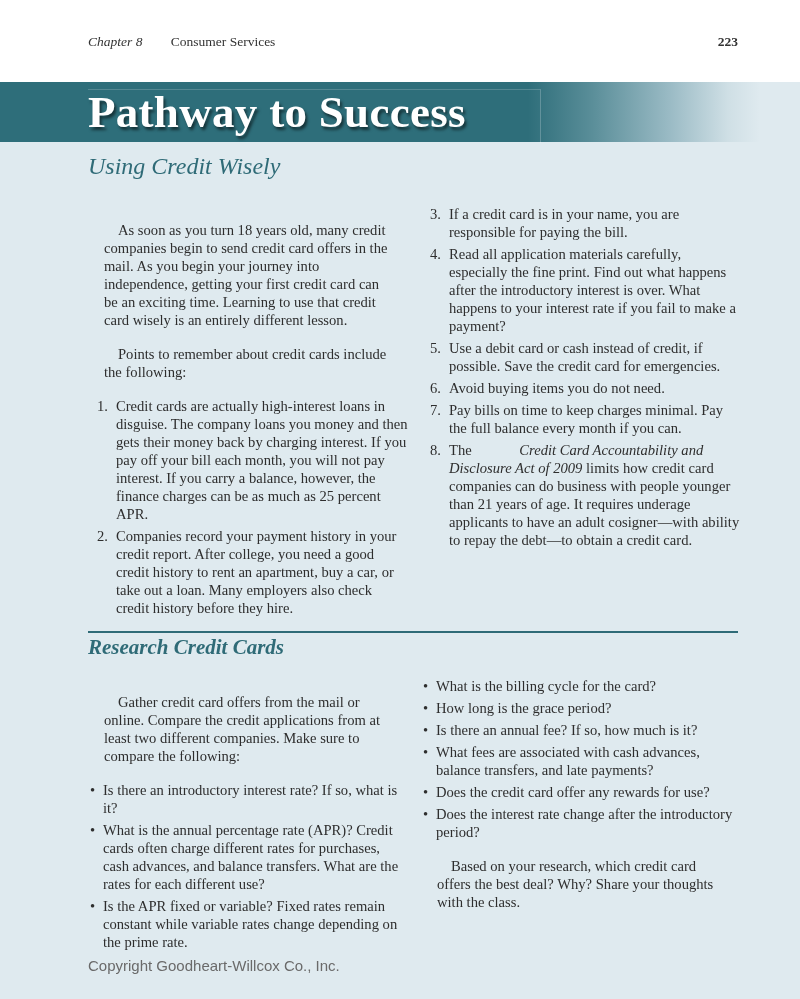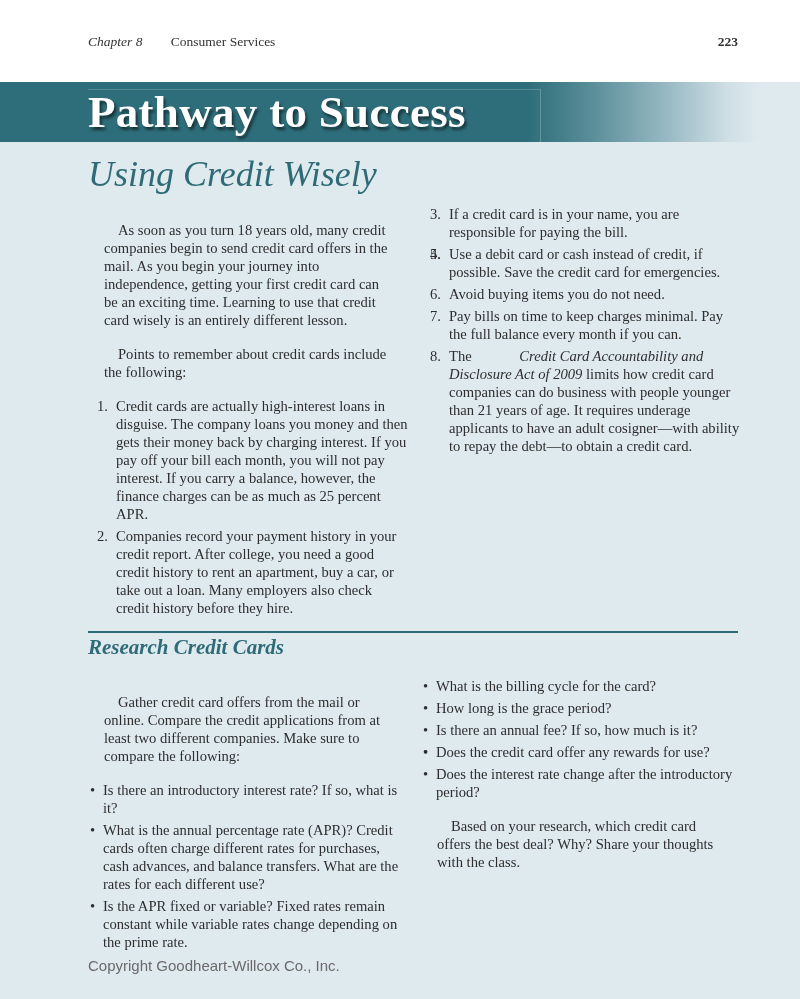--- a/index.html
+++ b/index.html
@@ -27,21 +27,21 @@
     position:absolute; top:89px; left:88px; width:452px; height:53px;
     border-top:1px solid rgba(255,255,255,0.18); border-right:1px solid rgba(255,255,255,0.22);
   }
   .banner-title {
     position:absolute; top:86px; left:88px;
     font-family:"Liberation Serif", serif; font-weight:bold; font-size:45px;
     color:#ffffff; text-shadow:2px 3px 3px rgba(0,0,0,0.55); letter-spacing:0.3px;
   }
   .h1 {
     position:absolute; top:153px; left:88px;
-    font-family:"Liberation Serif", serif; font-style:italic; font-size:36px; color:#2f6b77;
+    font-family:"Liberation Serif", serif; font-style:italic; font-size:24px; color:#2f6b77;
   }
   .col {
     position:absolute; font-family:"Liberation Serif", serif; font-size:14.6px;
     line-height:18px; color:#2e2e2e;
   }
   .col p { margin:16px; text-indent:14px; }
   ol.nlist, ul.blist { margin:0; padding:0; list-style:none; }
   ol.nlist li { position:relative; padding-left:28px; margin-bottom:4px; }
   ol.nlist li .num { position:absolute; left:9px; top:0; }
   ul.blist li { position:relative; padding-left:15px; margin-bottom:4px; }
@@ -80,21 +80,21 @@
   <p>Points to remember about credit cards include the following:</p>
   <ol class="nlist" style="margin-top:2px;">
     <li><span class="num">1.</span><span>Credit cards are actually high-interest loans in disguise. The company loans you money and then gets their money back by charging interest. If you pay off your bill each month, you will not pay interest. If you carry a balance, however, the finance charges can be as much as 25 percent APR.</span></li>
     <li><span class="num">2.</span><span>Companies record your payment history in your credit report. After college, you need a good credit history to rent an apartment, buy a car, or take out a loan. Many employers also check credit history before they hire.</span></li>
   </ol>
 </div>
 
 <div class="col" style="top:205px; left:421px; width:320px;">
   <ol class="nlist">
     <li><span class="num">3.</span><span>If a credit card is in your name, you are responsible for paying the bill.</span></li>
-    <li><span class="num">4.</span></li>
+    <li><span class="num">4.</span><span>Read all application materials carefully, especially the fine print. Find out what happens after the introductory interest is over. What happens to your interest rate if you fail to make a payment?</span></li>
     <li><span class="num">5.</span><span>Use a debit card or cash instead of credit, if possible. Save the credit card for emergencies.</span></li>
     <li><span class="num">6.</span><span>Avoid buying items you do not need.</span></li>
     <li><span class="num">7.</span><span>Pay bills on time to keep charges minimal. Pay the full balance every month if you can.</span></li>
     <li><span class="num">8.</span><span>The </span><em>Credit Card Accountability and Disclosure Act of 2009</em><span> limits how credit card companies can do business with people younger than 21 years of age. It requires underage applicants to have an adult cosigner—with ability to repay the debt—to obtain a credit card.</span></li>
   </ol>
 </div>
 
 <div class="divider"></div>
 <div class="h2">Research Credit Cards</div>
 
@@ -105,20 +105,20 @@
     <li><span class="bullet">•</span><span>What is the annual percentage rate (APR)? Credit cards often charge different rates for purchases, cash advances, and balance transfers. What are the rates for each different use?</span></li>
     <li><span class="bullet">•</span><span>Is the APR fixed or variable? Fixed rates remain constant while variable rates change depending on the prime rate.</span></li>
   </ul>
 </div>
 
 <div class="col" style="top:677px; left:421px; width:322px;">
   <ul class="blist">
     <li><span class="bullet">•</span><span>What is the billing cycle for the card?</span></li>
     <li><span class="bullet">•</span><span>How long is the grace period?</span></li>
     <li><span class="bullet">•</span><span>Is there an annual fee? If so, how much is it?</span></li>
-    <li><span class="bullet">•</span></li>
+    <li><span class="bullet">•</span><span>What fees are associated with cash advances, balance transfers, and late payments?</span></li>
     <li><span class="bullet">•</span><span>Does the credit card offer any rewards for use?</span></li>
     <li><span class="bullet">•</span><span>Does the interest rate change after the introductory period?</span></li>
   </ul>
   <p>Based on your research, which credit card offers the best deal? Why? Share your thoughts with the class.</p>
 </div>
 
 <div class="copyright">Copyright Goodheart-Willcox Co., Inc.</div>
 
 </body></html>

